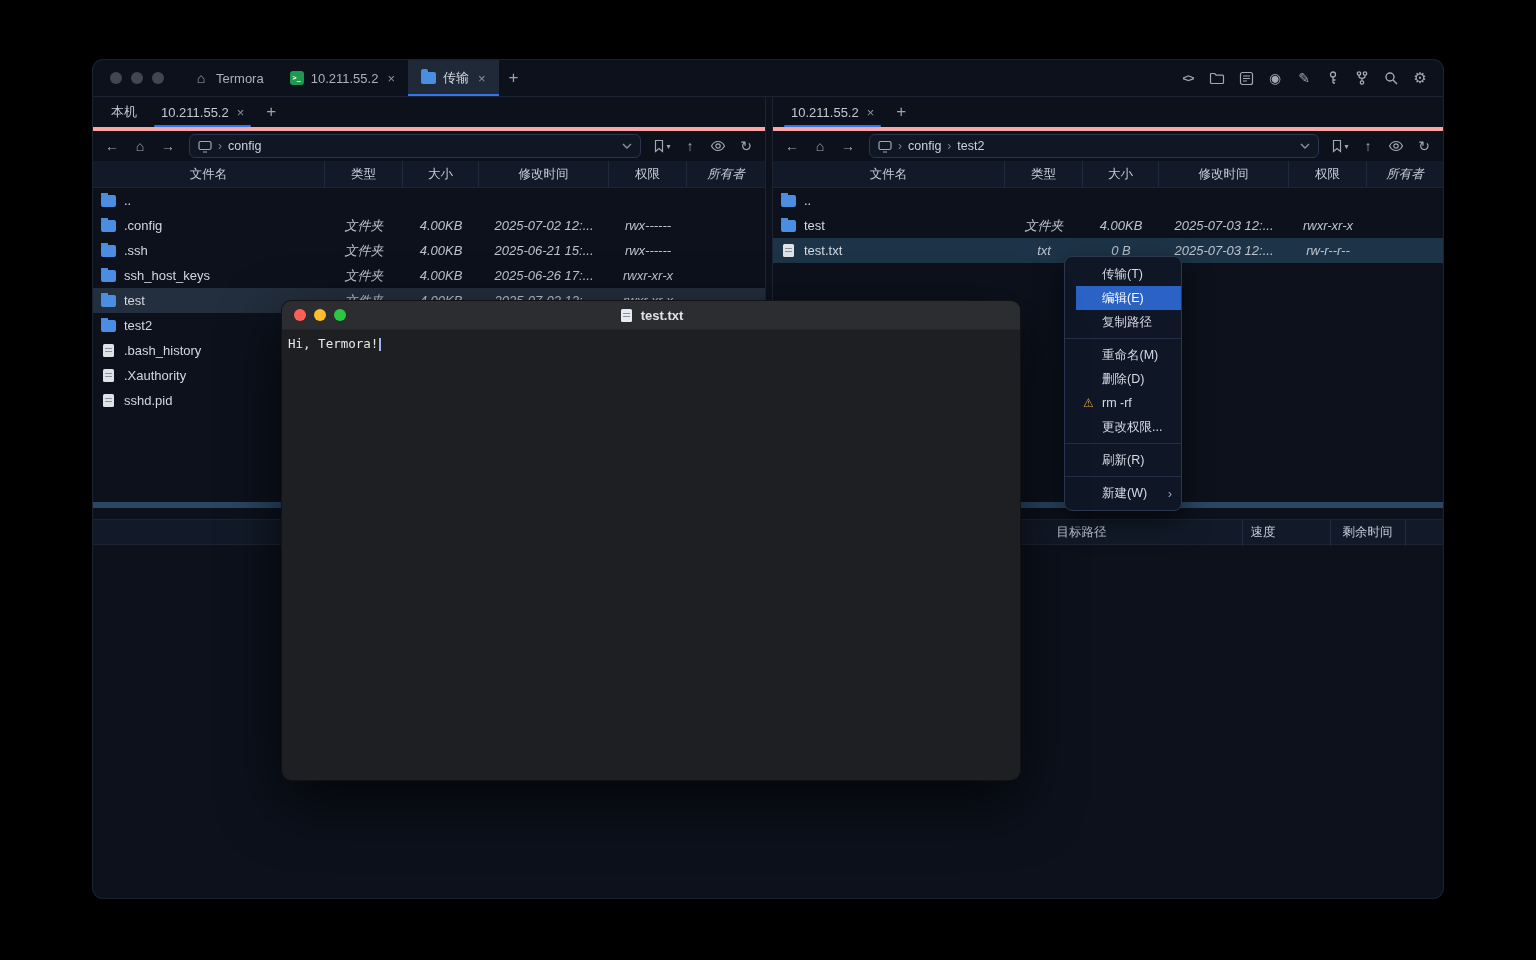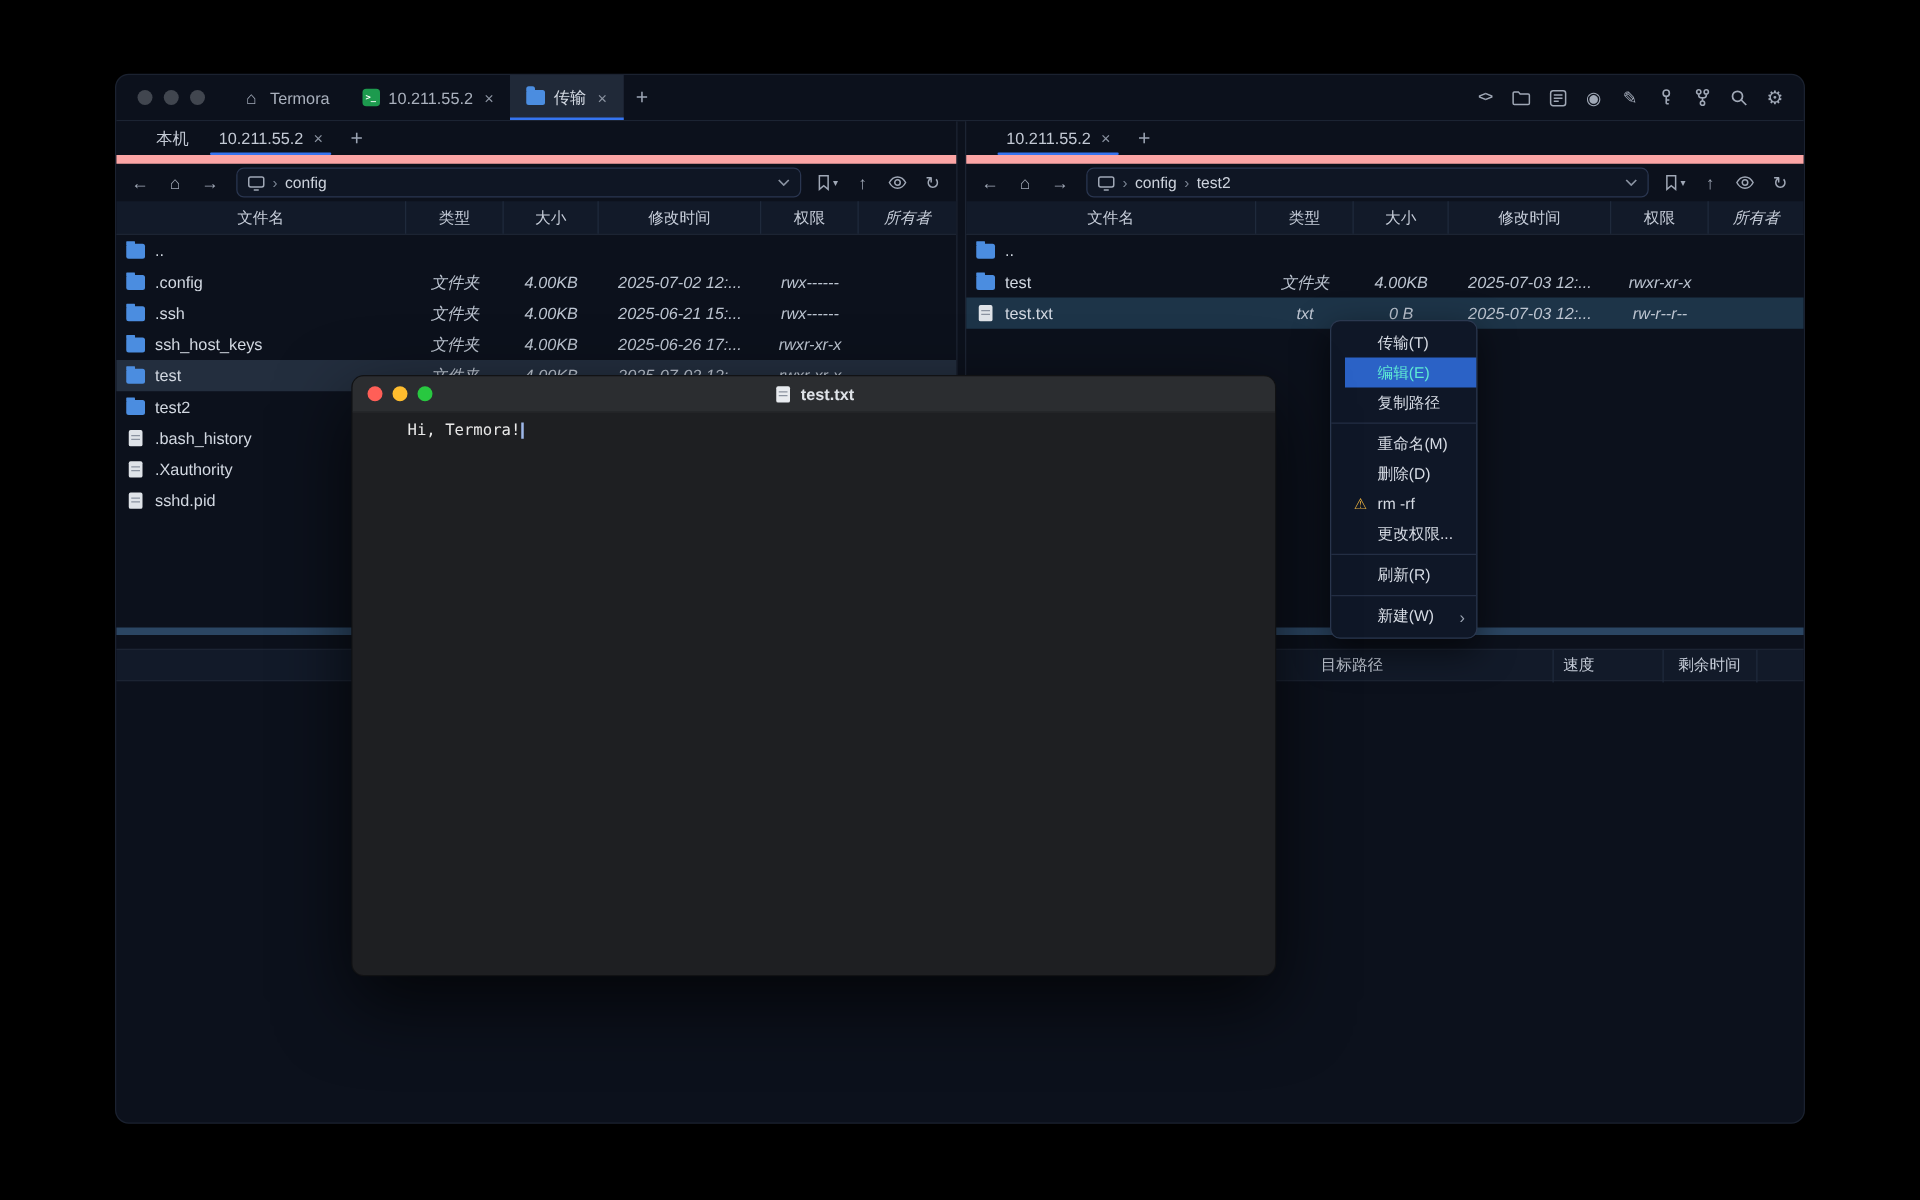--- a/index.html
+++ b/index.html
@@ -39,21 +39,21 @@
                      background:#8b93a0; box-shadow:0 3px 0 #8b93a0; }
   .ic-terminal { width:14px; height:14px; background:#1d9a4e; border-radius:3px; color:#fff;
                  font-size:7px; font-weight:bold; display:flex; align-items:center; justify-content:center;
                  font-family:"DejaVu Sans Mono", monospace; flex:none; }
 
   
   .panel { position:absolute; top:37px; height:405px; background:#0c111c; }
   .panel.left  { left:0;   width:673px; border-right:1px solid #1c2433; }
   .panel.right { left:679px; width:671px; border-left:1px solid #1c2433; }
 
-  .ptabs { height:34px; border-bottom:7px solid #fca5a5; display:flex; align-items:stretch; padding-left:20px; }
+  .ptabs { height:34px; border-bottom:4px solid #fca5a5; display:flex; align-items:stretch; padding-left:6px; }
   .ptab { display:flex; align-items:center; gap:6px; padding:0 12px; font-size:13px; color:#c3c9d4; position:relative; }
   .ptab.active::after { content:''; position:absolute; left:5px; right:5px; bottom:0; height:2px;
                         background:#3574f0; border-radius:1px; }
 
   .ptoolbar { height:30px; display:flex; align-items:center; gap:2px; padding:0 6px; }
   .tbtn { width:26px; height:24px; display:flex; align-items:center; justify-content:center;
           color:#a0a8b6; font-size:14px; border-radius:4px; flex:none; }
   .pathfield { flex:1; height:24px; margin:0 6px; background:#0f1624; border:1px solid #2a3650;
                border-radius:6px; display:flex; align-items:center; gap:6px; padding:0 8px;
                font-size:12.5px; color:#ccd2dc; }
@@ -82,37 +82,37 @@
                    font-size:12.5px; color:#c6cdd9; }
   .th-label { position:absolute; top:0; height:26px; line-height:25px; text-align:center; }
   .th-sep { position:absolute; top:0; width:1px; height:26px; background:#1f2a3c; }
 
   
   .cmenu { position:absolute; left:971px; top:196px; width:118px; background:#0f1727;
            border:1px solid #2b3850; border-radius:8px; padding:5px 0; z-index:50;
            box-shadow:0 10px 28px rgba(0,0,0,.55); }
   .mi { height:24px; display:flex; align-items:center; padding-left:26px; font-size:12.5px;
         color:#d6dbe4; position:relative; white-space:nowrap;margin-left:11px; }
-  .mi.hl { background:#2b62c6; color:#5eead4;text-align:center; }
+  .mi.hl { background:#2b62c6; color:#ffffff;text-align:center; }
   .mi .warn { position:absolute; left:7px; color:#e0a93e; font-size:12px; }
   .mi .sub { position:absolute; right:9px; color:#9aa3b2; font-size:13px; }
   .msep { height:1px; background:#242f45; margin:4px 0; }
 
   
   .editor { position:absolute; left:282px; top:301px; width:738px; height:479px; background:#1e1f22;
             border-radius:9px; overflow:hidden; z-index:100;
             box-shadow:0 0 0 1px #111214, 0 22px 60px rgba(0,0,0,.7); }
   .etitle { height:29px; background:#2b2d30; border-bottom:1px solid #232527; position:relative;
             display:flex; align-items:center; }
   .etitle .traffic { padding:0 0 0 12px; gap:8px; }
   .etitle-center { position:absolute; left:0; right:0; display:flex; align-items:center;
                    justify-content:center; gap:7px; font-size:13px; font-weight:bold; color:#dfe3e8; }
   .etitle-center .ic-file { background:#e8ebef; }
   .ebody { padding:6px 6px; font-family:"DejaVu Sans Mono", monospace; font-size:12.5px;
-           line-height:16px; color:#e8e8e8; height:450px;margin-left:38px; }
+           line-height:16px; color:#e8e8e8; height:450px; }
   .caret { display:inline-block; width:2px; height:13px; background:#9db7e8;
            vertical-align:middle; margin-left:1px; }
 
   svg { display:block; }
 </style>
 </head>
 <body>
 
 <div class="app">
 

